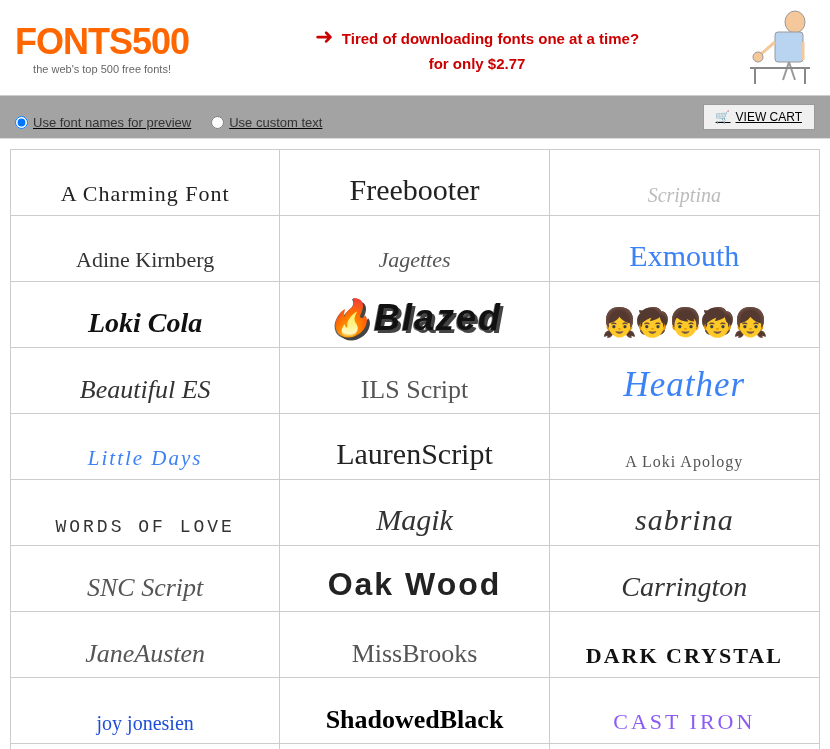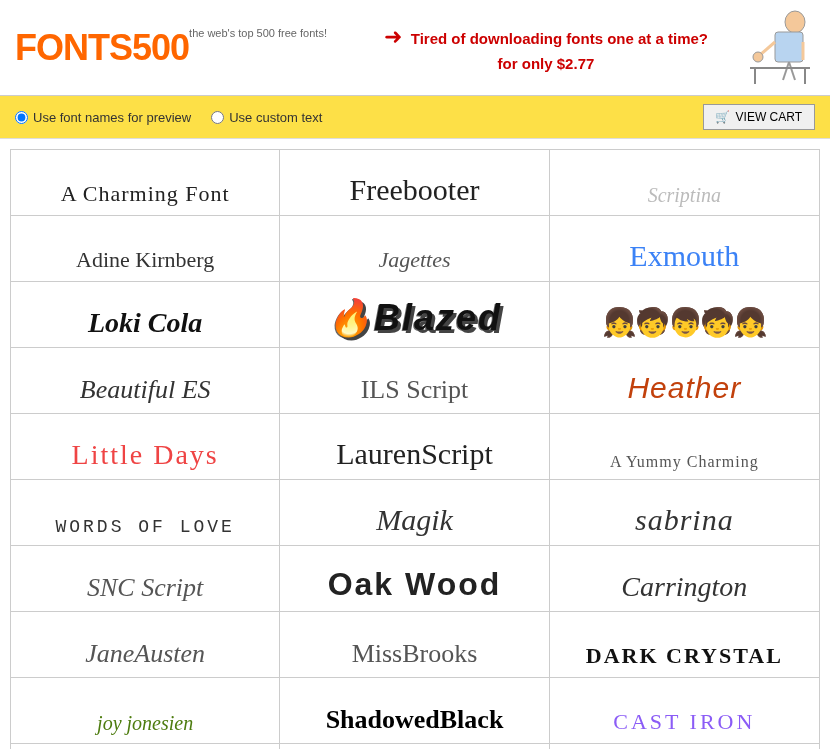--- a/index.html
+++ b/index.html
@@ -1,56 +1,56 @@
 <!DOCTYPE html>
 <html><head>
   <meta charset="utf-8">
   <style>
     * { margin: 0; padding: 0; box-sizing: border-box; }
     body { font-family: Arial, sans-serif; background: #fff; width: 830px; min-height: 749px; overflow-x: hidden; }
 
     
     #header { display: flex; align-items: center; padding: 10px 15px; border-bottom: 1px solid #ccc; background: #fff; }
-    #logo-area { display: flex; margin-right: 20px; }
+    #logo-area { display: flex; flex-direction: column; margin-right: 20px; }
     #logo { font-size: 36px; font-weight: 900; color: #0066cc; font-family: Impact, Arial Black, sans-serif; letter-spacing: -1px; }
     #logo span { color: #ff6600; }
     #tagline { font-size: 11px; color: #666; text-align: center; }
     #promo { flex: 1; text-align: center; line-height: 1.5; }
     #character { width: 70px; display: flex; align-items: flex-end; }
 
     
-    #options-bar { display: flex; align-items: center; padding: 8px 15px; border-bottom: 1px solid #ddd; background: #fde047; }
+    #options-bar { display: flex; align-items: flex-end; padding: 8px 15px; border-bottom: 1px solid #ddd; background: #a3a3a3; text-decoration: underline; }
     #options-bar label { margin-right: 20px; font-size: 13px; color: #333; cursor: pointer; display: flex; align-items: center; gap: 5px; }
     #cart-btn { margin-left: auto; background: #f0f0f0; border: 1px solid #999; padding: 4px 10px; font-size: 12px; cursor: pointer; display: flex; align-items: center; gap: 5px; }
 
     
     .font-charming { font-family: 'Palatino Linotype', Palatino, serif; font-size: 22px; color: #222; letter-spacing: 1px; }
     .font-freebooter { font-family: 'Brush Script MT', cursive; font-size: 30px; color: #222; }
     .font-scriptina { font-family: 'Brush Script MT', cursive; font-size: 22px; color: #aaa; font-style: italic; }
     .font-jagettes { font-family: 'Brush Script MT', cursive; font-size: 22px; color: #555; font-style: italic; }
     .font-adine { font-family: 'Brush Script MT', cursive; font-size: 22px; color: #333; }
     .font-exmouth { font-family: 'Brush Script MT', cursive; font-size: 28px; color: #3b82f6; }
     .font-loki { font-family: 'Old English Text MT', 'UnifrakturMaguntia', fantasy; font-size: 34px; color: #111; }
     .font-blazed { font-family: Impact, Arial Black, sans-serif; font-size: 32px; color: #000; font-weight: 900; font-style: italic; text-shadow: -2px 2px 0 #555; letter-spacing: 2px; }
     .font-beautiful { font-family: 'Brush Script MT', cursive; font-size: 26px; color: #333; font-style: italic; }
     .font-ils { font-family: 'Brush Script MT', cursive; font-size: 26px; color: #555; }
-    .font-heather { font-family: Liberation Sans, sans-serif; font-size: 30px; color: #c2410c; font-style: italic; letter-spacing: 1px; }
-    .font-littledays { font-family: 'Trebuchet MS', Georgia, serif; font-size: 28px; color: #ef4444; letter-spacing: 2px; }
+    .font-heather { font-family: Liberation Serif, serif; font-size: 35px; color: #3b82f6; font-style: italic; letter-spacing: 1px; }
+    .font-littledays { font-family: 'Trebuchet MS', Georgia, serif; font-size: 21px; color: #3b82f6; letter-spacing: 2px; font-style: italic; }
     .font-lauren { font-family: 'Brush Script MT', cursive; font-size: 28px; color: #222; }
     .font-yummy { font-family: Georgia, serif; font-size: 16px; color: #555; letter-spacing: 1px; }
     .font-words { font-family: 'Courier New', monospace; font-size: 18px; color: #333; letter-spacing: 3px; }
     .font-magik { font-family: 'Brush Script MT', cursive; font-size: 30px; color: #333; font-style: italic; }
     .font-sabrina { font-family: Georgia, serif; font-size: 30px; color: #333; font-style: italic; letter-spacing: 1px; }
     .font-snc { font-family: 'Brush Script MT', cursive; font-size: 26px; color: #555; font-style: italic; }
     .font-oakwood { font-family: 'Trebuchet MS', Arial, sans-serif; font-size: 32px; color: #222; font-weight: bold; letter-spacing: 2px; }
     .font-carrington { font-family: 'Brush Script MT', cursive; font-size: 30px; color: #333; font-style: italic; }
     .font-janeausten { font-family: 'Brush Script MT', cursive; font-size: 26px; color: #555; font-style: italic; }
     .font-missbrooks { font-family: 'Brush Script MT', cursive; font-size: 26px; color: #555; }
     .font-darkcrystal { font-family: 'Palatino Linotype', Palatino, serif; font-size: 22px; color: #111; font-weight: bold; letter-spacing: 2px; font-variant: small-caps; text-transform: uppercase; }
-    .font-joy { font-family: 'Brush Script MT', cursive; font-size: 22px; color: #4d7c0f; font-style: italic; }
+    .font-joy { font-family: 'Brush Script MT', cursive; font-size: 22px; color: #1d4ed8; }
     .font-shadowedblack { font-family: 'Old English Text MT', fantasy; font-size: 26px; color: #000; font-weight: bold; }
     .font-castiron { font-family: 'Palatino Linotype', serif; font-size: 22px; color: #8b5cf6; letter-spacing: 3px; font-variant: small-caps; text-transform: uppercase; }
 
     .font-grid-container { border: 1px solid #ccc; }
     .grid-row { display: grid; grid-template-columns: 1fr 1fr 1fr; border-bottom: 1px solid #ccc; }
     .grid-row:last-child { border-bottom: none; }
     .grid-cell { border-right: 1px solid #ccc; min-height: 65px; display: flex; align-items: flex-end; justify-content: center; padding: 8px 12px; cursor: pointer; text-align: center; }
     .grid-cell:last-child { border-right: none; }
   </style>
 </head>
@@ -157,21 +157,21 @@
     </div>
 
     <div class="grid-row">
       <div class="grid-cell">
         <span class="font-littledays">Little Days</span>
       </div>
       <div class="grid-cell">
         <span class="font-lauren" style="font-size:30px;">LaurenScript</span>
       </div>
       <div class="grid-cell">
-        <span class="font-yummy">A Yummy Charming</span>
+        <span class="font-yummy">A Loki Apology</span>
       </div>
     </div>
 
     <div class="grid-row">
       <div class="grid-cell">
         <span class="font-words">WORDS OF LOVE</span>
       </div>
       <div class="grid-cell">
         <span class="font-magik">Magik</span>
       </div>

